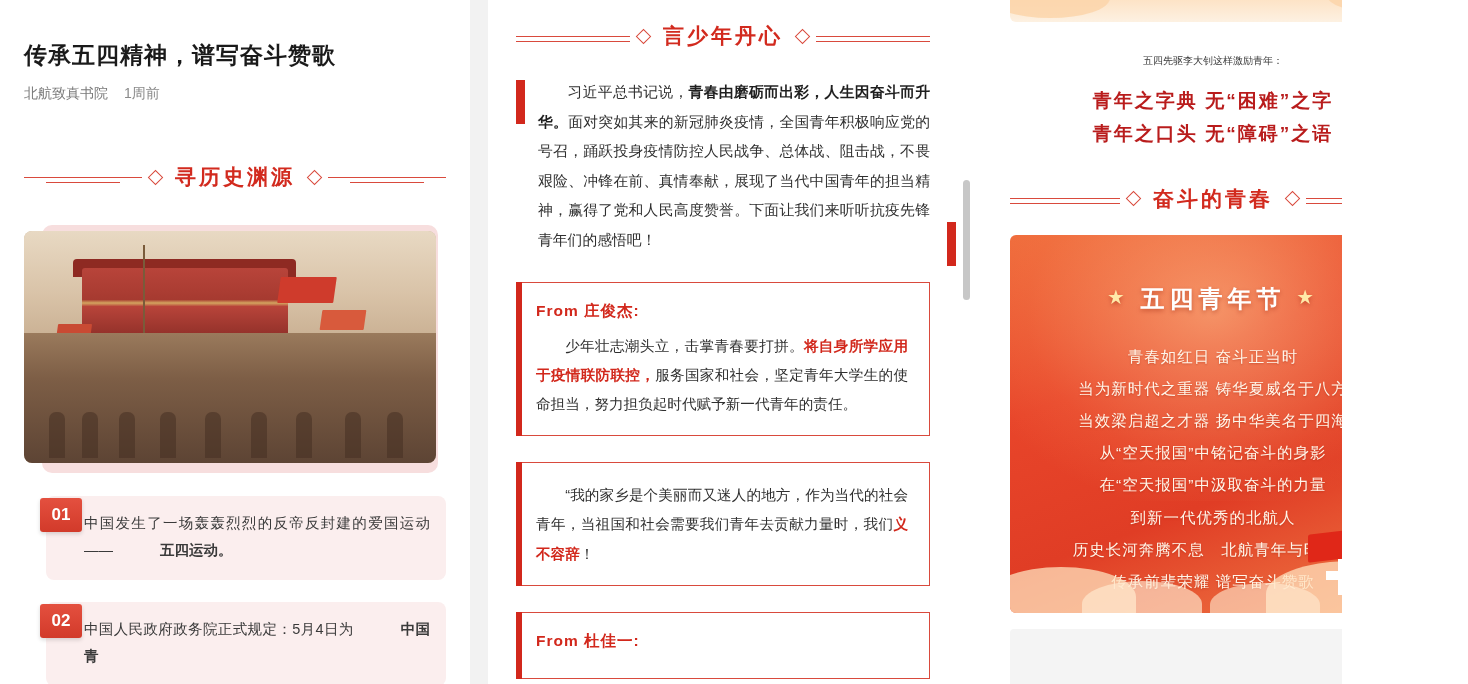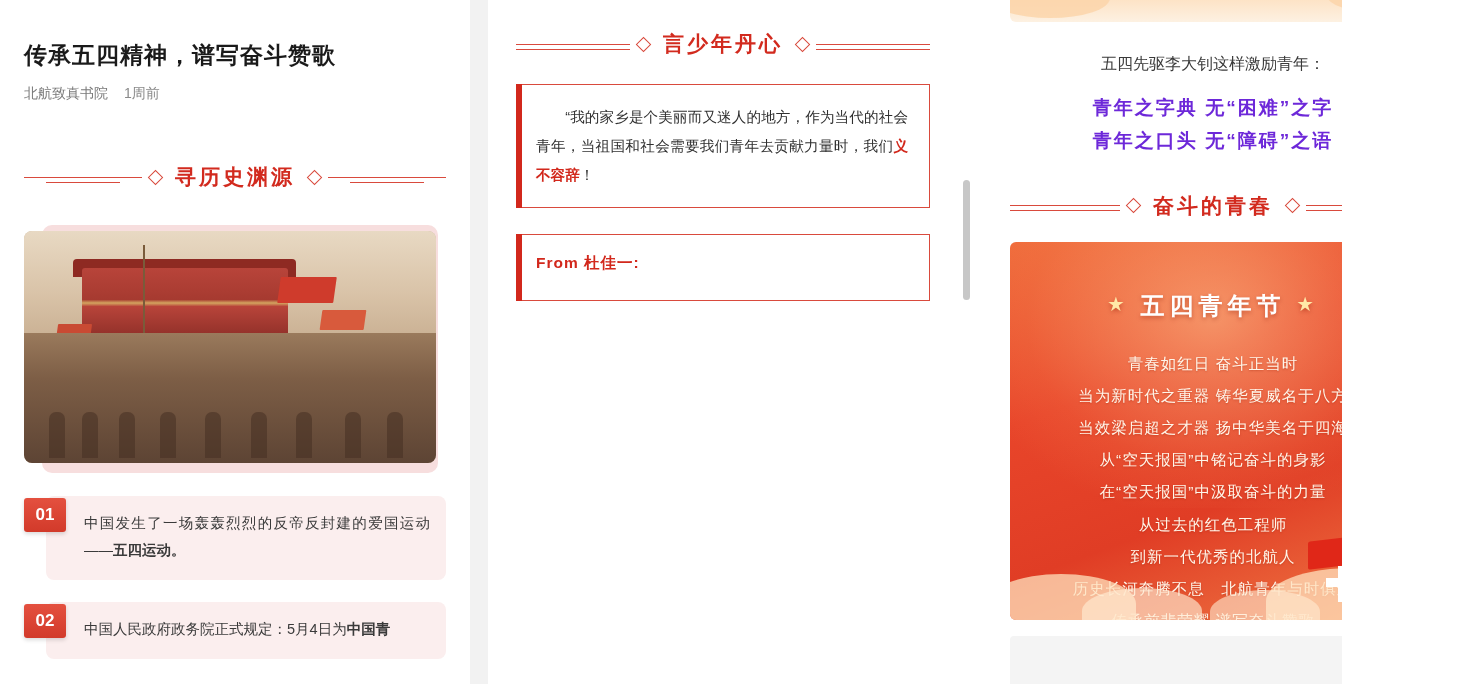--- a/index.html
+++ b/index.html
@@ -173,21 +173,21 @@
     min-height: 84px;
   }
   .tl-card {
     margin-left: 22px;
     background: #fbeeee;
     border-radius: 8px;
     padding: 14px 16px 16px 38px;
   }
   .tl-num {
     position: absolute;
-    left: 0; top: 2px;
+    left: 16px; top: 2px;
     width: 42px; height: 34px;
     background: linear-gradient(180deg,#e4503f 0%, #d23a2a 100%);
     color: #fff;
     font-size: 17px;
     font-weight: bold;
     display: flex;
     align-items: center;
     justify-content: center;
     border-radius: 3px;
     box-shadow: 0 2px 4px rgba(0,0,0,0.15);
@@ -198,24 +198,24 @@
     font-weight: bold;
     margin: 0 0 10px 0;
     letter-spacing: .5px;
   }
   .tl-text {
     color: #3a3a3a;
     font-size: 14.5px;
     line-height: 1.85;
     text-align: justify;
   }
-  .tl-text b { color: #3a3a3a; font-weight: bold; }
-
-  
-  #mid-sec-head { margin-top: 30px; padding: 0 28px; font-family: Liberation Mono, monospace; }
+  .tl-text b { color: #3a3a3a; font-weight: bold; margin-left: 47px; }
+
+  
+  #mid-sec-head { margin-top: 22px; padding: 0 28px; font-family: Liberation Mono, monospace; }
 
   .quote-block {
     position: relative;
     margin: 28px 28px 0 28px;
     padding: 0 0 0 22px;
   }
   .quote-bar-left {
     position: absolute;
     left: 0; top: 2px;
     width: 9px; height: 44px;
@@ -287,28 +287,28 @@
     width: 120px; height: 40px;
     border-radius: 50%;
     background: #fbd3a8;
     opacity: .8;
   }
   .right-quote {
     padding: 32px 52px 0 52px;
     text-align: center;
   }
   .rq-lead {
-    font-size: 16px;
+    font-size: 10px;
     color: #3a3a3a;
     margin-bottom: 16px;
   }
   .rq-line {
     font-size: 19px;
     font-weight: bold;
-    color: #6d28d9;
+    color: #b91c1c;
     letter-spacing: 2px;
     line-height: 1.75;
   }
   #right-sec-head { margin-top: 34px; padding: 0 52px; }
 
   .poster {
     margin: 22px 52px 0 52px;
     height: 378px;
     border-radius: 6px;
     overflow: hidden;
@@ -471,21 +471,30 @@
   <div class="col" id="col-mid">
 
     <div class="sec-head" id="mid-sec-head">
       <div class="rule"></div>
       <div class="dia"></div>
       <div class="sec-title">言少年丹心</div>
       <div class="dia"></div>
       <div class="rule"></div>
     </div>
 
-
+    <div class="quote-block">
+      <div class="quote-bar-left"></div>
+      <div class="quote-bar-right"></div>
+      <div class="quote-text"><span>习近平总书记说，</span><b>青春由磨砺而出彩，人生因奋斗而升华。</b><span>面对突如其来的新冠肺炎疫情，全国青年积极响应党的号召，踊跃投身疫情防控人民战争、总体战、阻击战，不畏艰险、冲锋在前、真情奉献，展现了当代中国青年的担当精神，赢得了党和人民高度赞誉。下面让我们来听听抗疫先锋青年们的感悟吧！</span></div>
+    </div>
+
+    <div class="from-card">
+      <div class="from-name">From 庄俊杰:</div>
+      <div class="from-body"><span>少年壮志潮头立，击掌青春要打拼。</span><b>将自身所学应用于疫情联防联控，</b><span>服务国家和社会，坚定青年大学生的使命担当，努力担负起时代赋予新一代青年的责任。</span></div>
+    </div>
 
     <div class="from-card">
       <div class="from-body"><span>“我的家乡是个美丽而又迷人的地方，作为当代的社会青年，当祖国和社会需要我们青年去贡献力量时，我们</span><b>义不容辞</b><span>！</span></div>
     </div>
 
     <div class="from-card">
       <div class="from-name">From 杜佳一:</div>
 
     </div>
 
@@ -519,21 +528,20 @@
       <div class="dove d3"></div>
 
       <div class="ptitle"><span class="star">★</span><span>五四青年节</span><span class="star">★</span></div>
 
       <div class="plines">
         <div>青春如红日 奋斗正当时</div>
         <div>当为新时代之重器 铸华夏威名于八方</div>
         <div>当效梁启超之才器 扬中华美名于四海</div>
         <div>从“空天报国”中铭记奋斗的身影</div>
         <div>在“空天报国”中汲取奋斗的力量</div>
-        <div>从过去的红色工程师</div>
         <div>到新一代优秀的北航人</div>
         <div>历史长河奔腾不息　北航青年与时俱进</div>
         <div>传承前辈荣耀 谱写奋斗赞歌</div>
       </div>
 
       <div class="cloud c1"></div>
       <div class="cloud c2"></div>
       <div class="cloud c3"></div>
       <div class="cloud c4"></div>
 

